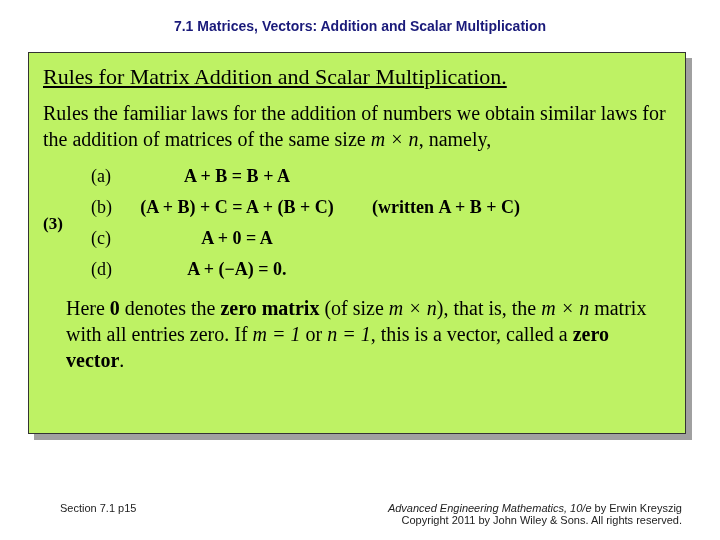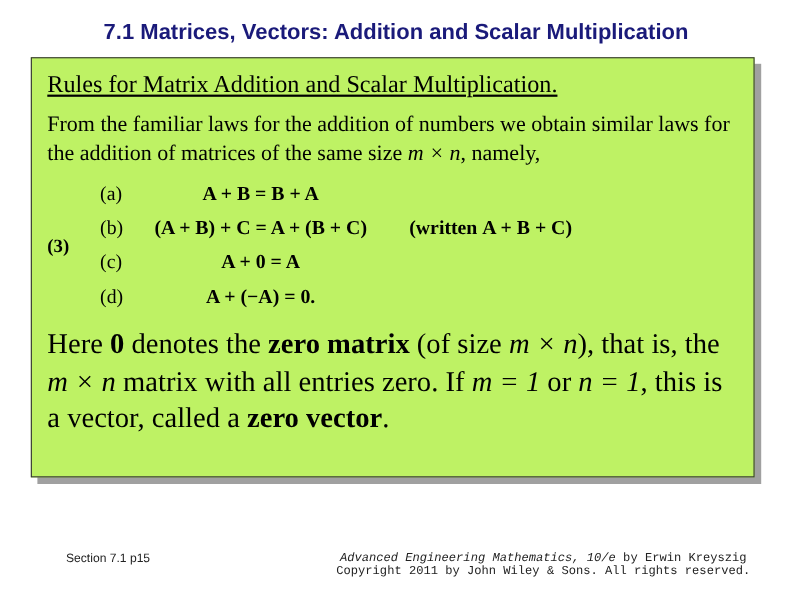--- a/index.html
+++ b/index.html
@@ -8,21 +8,21 @@
     height: 540px;
     background: #fff;
     font-family: Georgia, 'Times New Roman', serif;
     overflow: hidden;
     position: relative;
   }
   .slide-title {
     text-align: center;
     font-family: Arial, Helvetica, sans-serif;
     font-weight: bold;
-    font-size: 20px;
+    font-size: 14px;
     color: #1a1a7a;
     padding: 18px 0 10px 0;
   }
   .content-shadow {
     position: absolute;
     left: 34px;
     top: 58px;
     width: 658px;
     height: 382px;
     background: #a0a0a0;
@@ -59,49 +59,49 @@
     flex-shrink: 0;
   }
   .laws-table {
     font-family: 'Times New Roman', serif;
     font-size: 18px;
   }
   .laws-table td { padding: 3px 8px; vertical-align: middle; }
   .laws-table .lab { width: 34px; }
   .laws-table .eq { text-align: center; font-weight: bold; min-width: 230px; margin-top: 15px; }
   .laws-table .note { font-weight: bold; padding-left: 18px; }
-  .closing { font-size: 26px; }
+  .closing { font-size: 20px; margin-left: 23px; }
   .footer {
     position: absolute;
     left: 0;
     bottom: 14px;
     width: 720px;
     display: flex;
     justify-content: space-between;
     padding: 0 38px 0 60px;
     font-family: Arial, Helvetica, sans-serif;
     font-size: 11px;
     color: #222;
     gap: 20px;
   }
-  .footer-right { text-align: center; font-family: Liberation Mono, monospace; }
+  .footer-right { text-align: right; }
   .footer-right .book-title { font-style: italic; }
 </style>
 </head>
 <body>
 
 <div class="slide-title">7.1 Matrices, Vectors:  Addition and Scalar Multiplication</div>
 
 <div class="content-shadow"></div>
 
 <div class="content-box">
   <div class="box-heading">Rules for Matrix Addition and Scalar Multiplication.</div>
 
   <p class="intro">
-    <span>From the familiar laws for the addition of numbers we obtain similar laws for the addition of matrices of the same size </span><span class="ital">m × n</span><span>, namely,</span>
+    <span>Rules the familiar laws for the addition of numbers we obtain similar laws for the addition of matrices of the same size </span><span class="ital">m × n</span><span>, namely,</span>
   </p>
 
   <div class="laws-row">
     <div class="eq-label">(3)</div>
     <table class="laws-table">
       <tbody>
           <tr>
         <td class="lab">(a)</td>
         <td class="eq">A + B = B + A</td>
         <td class="note"></td>

